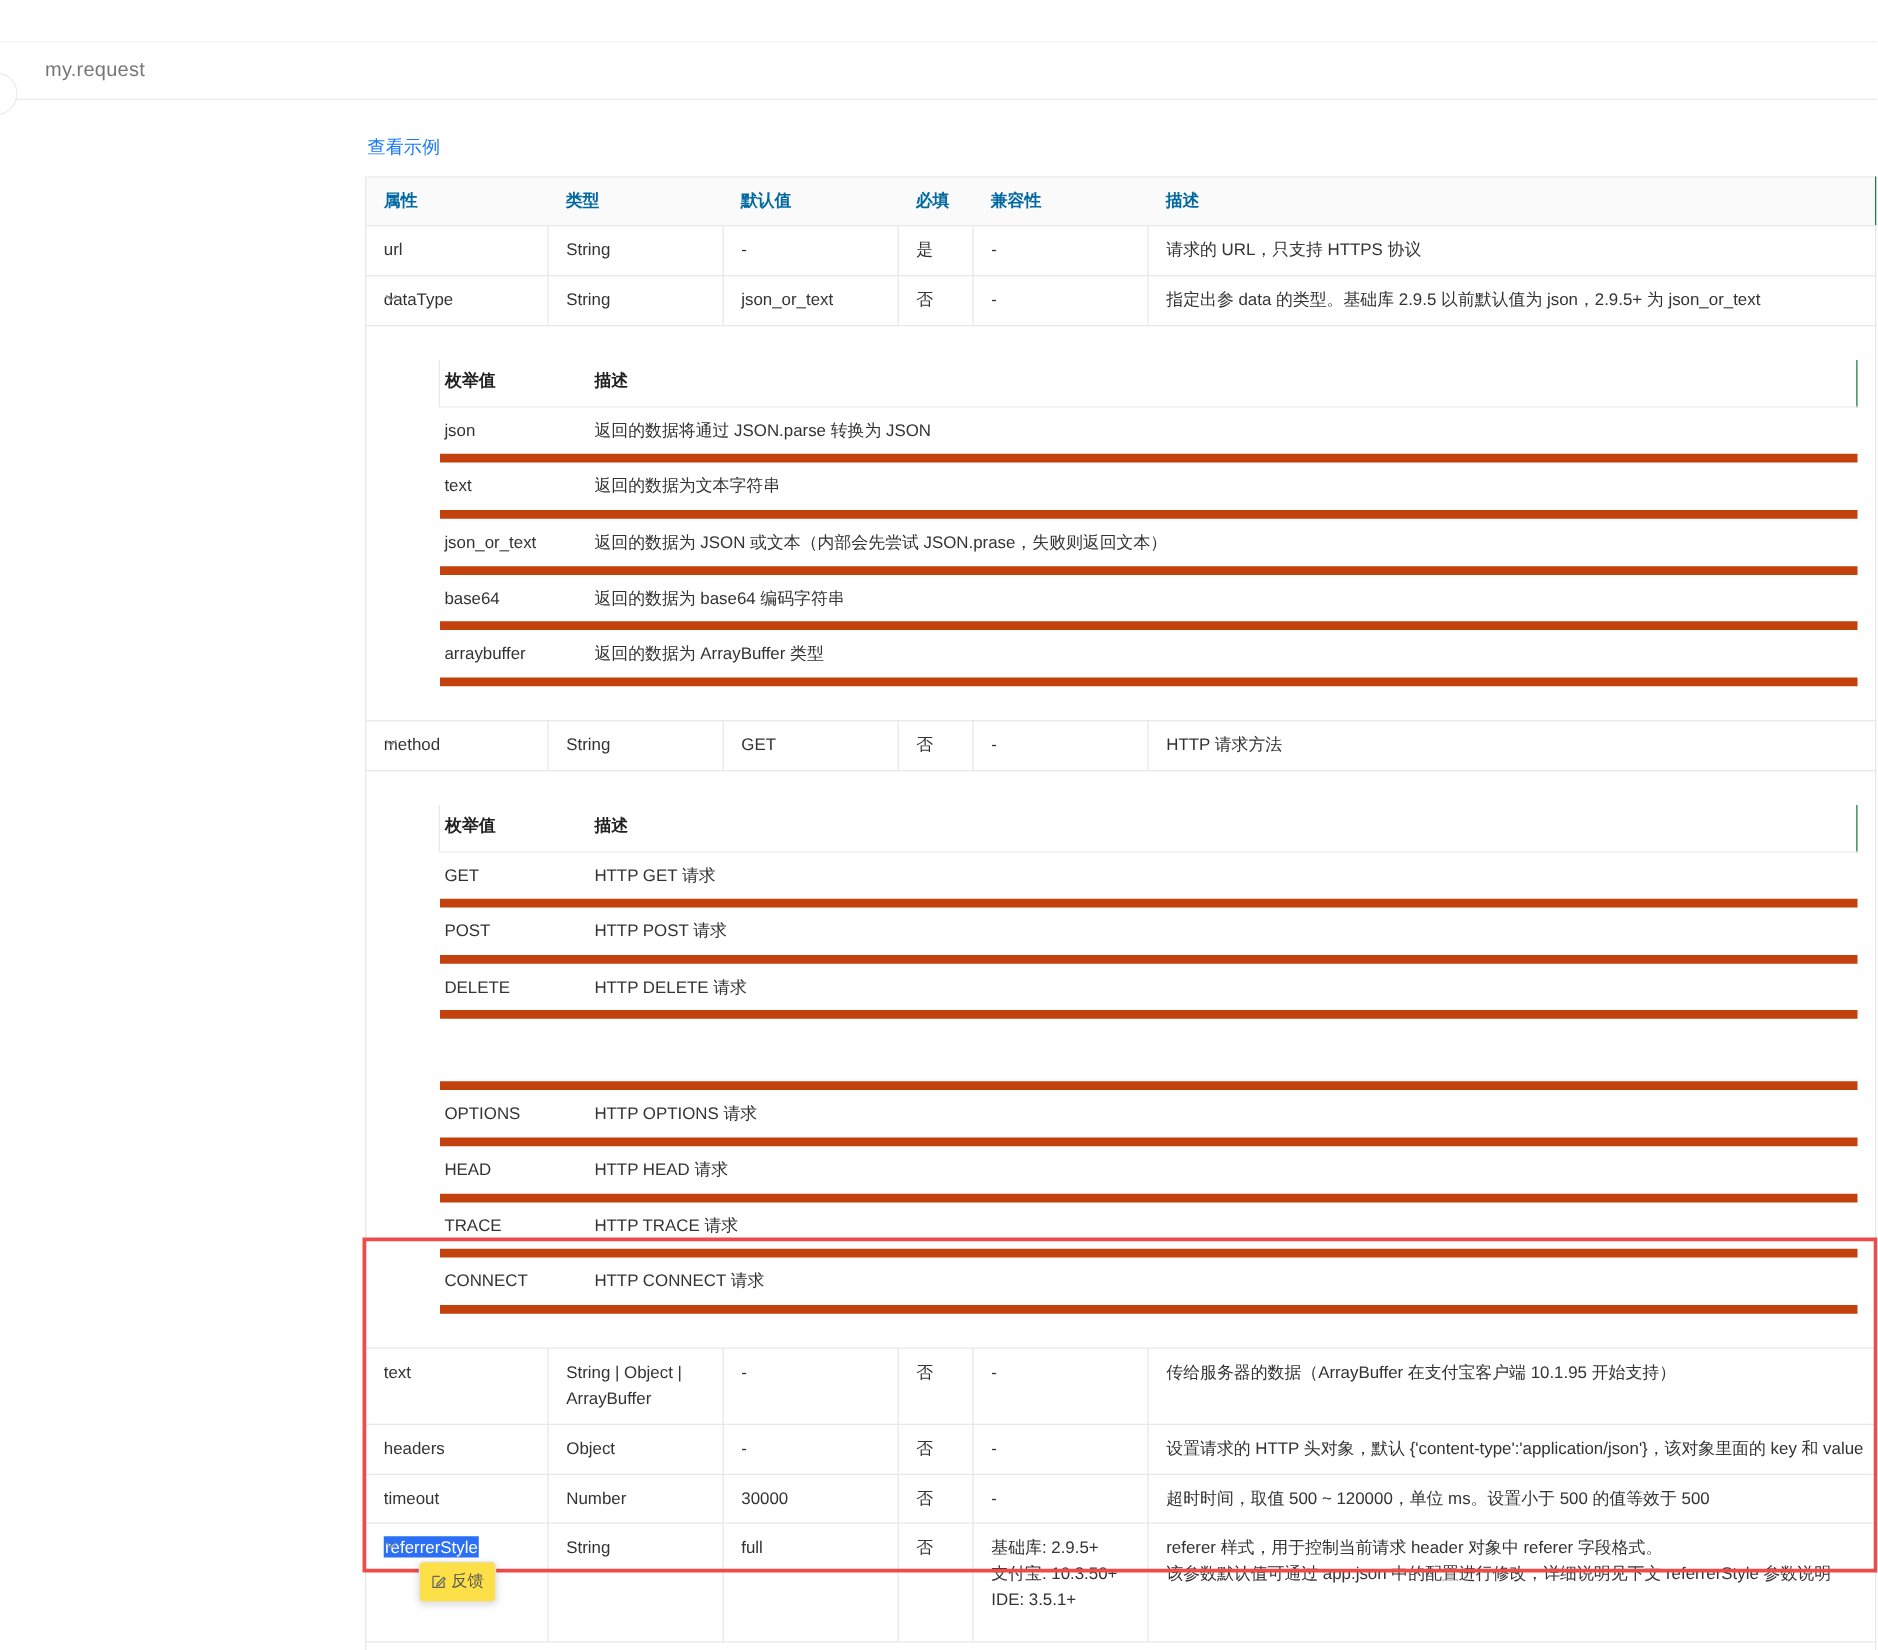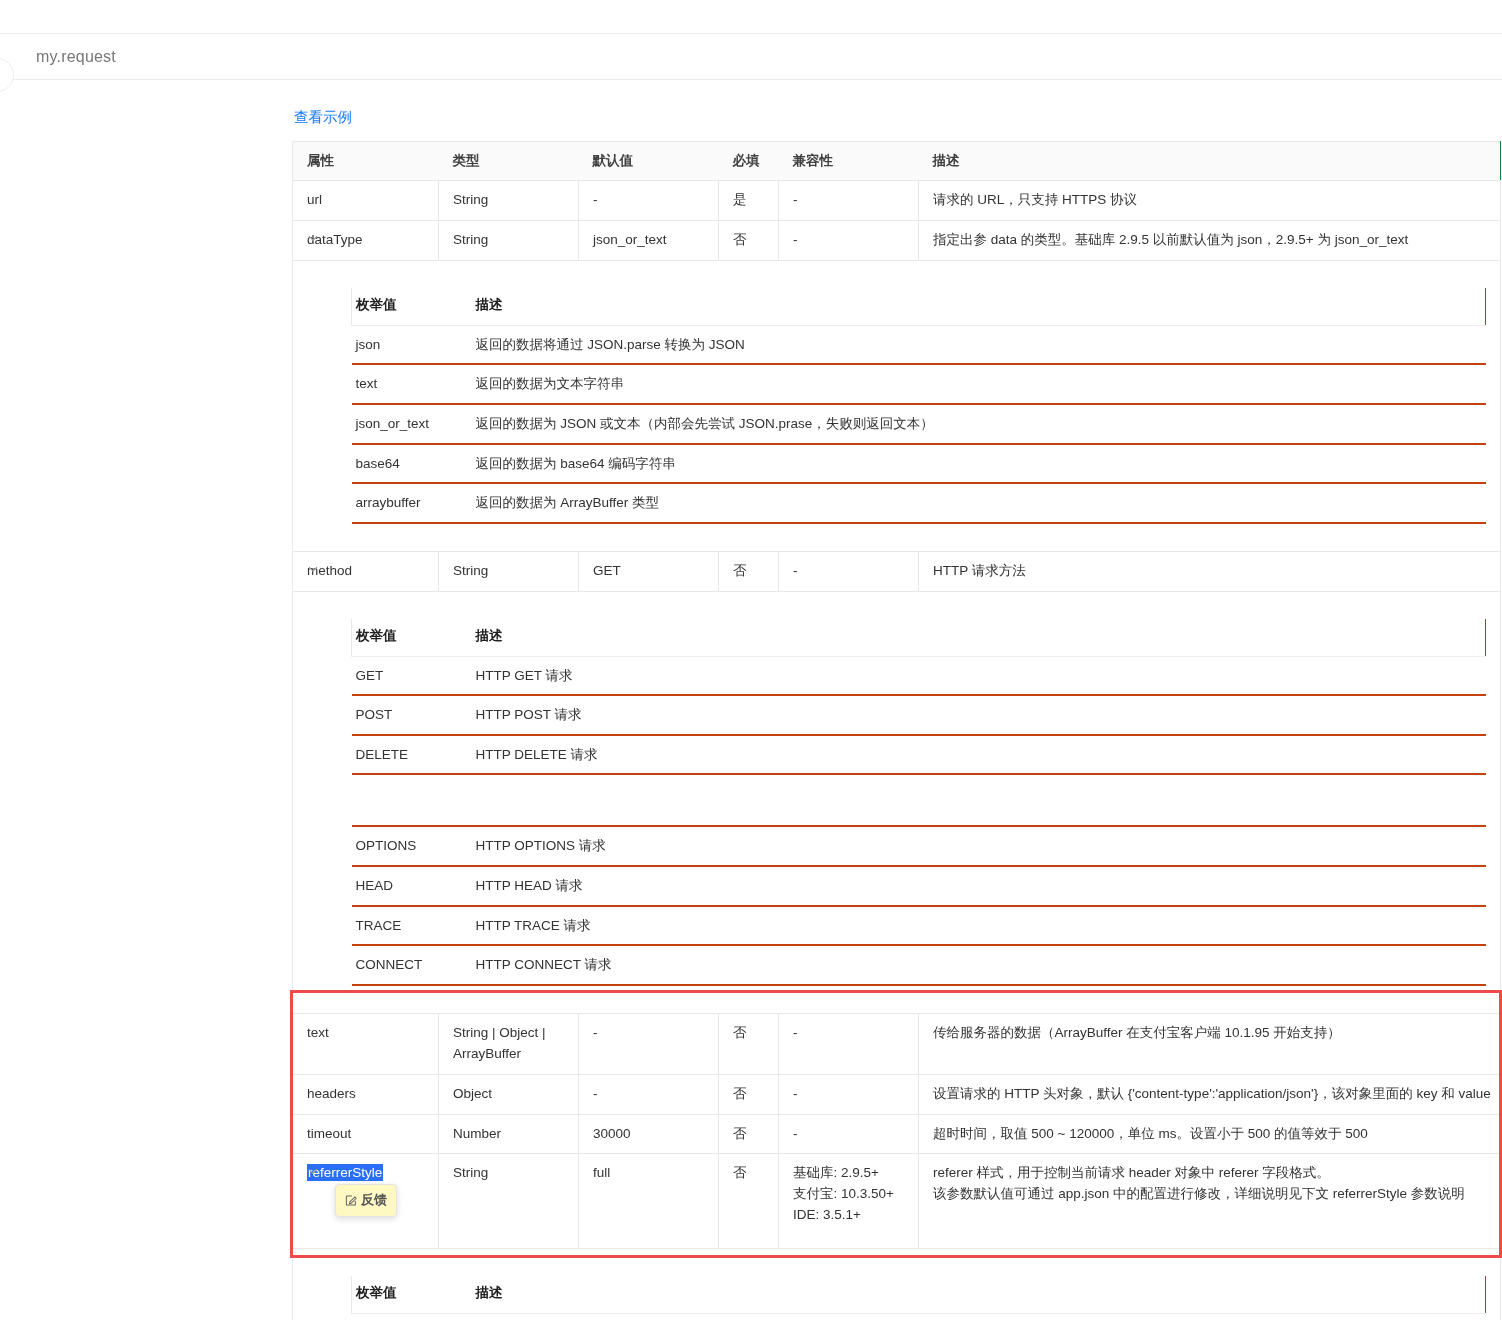--- a/index.html
+++ b/index.html
@@ -81,21 +81,21 @@
 
   table.api-table th {
     background: #fafafa;
     border: 1px solid #e8e8e8;
     border-left: none;
     border-right: none;
     font-weight: bold;
     text-align: left;
     padding: 10px 14px;
     font-size: 13.5px;
-    color: #404040;
+    color: #0369a1;
     white-space: nowrap;
   }
   table.api-table th:first-child { border-left: 1px solid #e8e8e8; }
   table.api-table th:last-child  { border-right: 1px solid #15803d; }
 
   table.api-table td {
     border: 1px solid #e8e8e8;
     padding: 9px 14px;
     vertical-align: top;
     line-height: 1.55;
@@ -125,31 +125,30 @@
   }
 
   
   .feedback-btn {
     position: absolute;
     left: 42px;
     top: 30px;
     display: inline-flex;
     align-items: center;
     gap: 3px;
-    background: #fef9c3;
+    background: #fde047;
     border: 1px solid #e4e4e4;
     border-radius: 4px;
     box-shadow: 0 2px 6px rgba(0,0,0,.14);
     padding: 5px 9px;
     font-size: 13px;
     color: #555;
     cursor: pointer;
     white-space: nowrap;
     z-index: 40;
-    font-weight: bold;
   }
   .feedback-btn svg { display: block; }
 
   
   td.nested-cell {
     padding: 0;
     background: #fff;
   }
   table.enum-table {
     border-collapse: collapse;
@@ -163,21 +162,21 @@
     text-align: left;
     font-weight: bold;
     border: none;
     border-bottom: 1px solid #eeeeee;
     background: transparent;
     padding: 7px 4px 9px 4px;
     color: #222;
   }
   table.enum-table td {
     border: none;
-    border-bottom: 2px solid #c2410c;
+    border-bottom: 7px solid #c2410c;
     padding: 8px 4px;
     vertical-align: top;
     line-height: 1.6;
     color: #333;
   }
   table.enum-table tr.empty-row td {
     height: 34px;
   }
 
   

